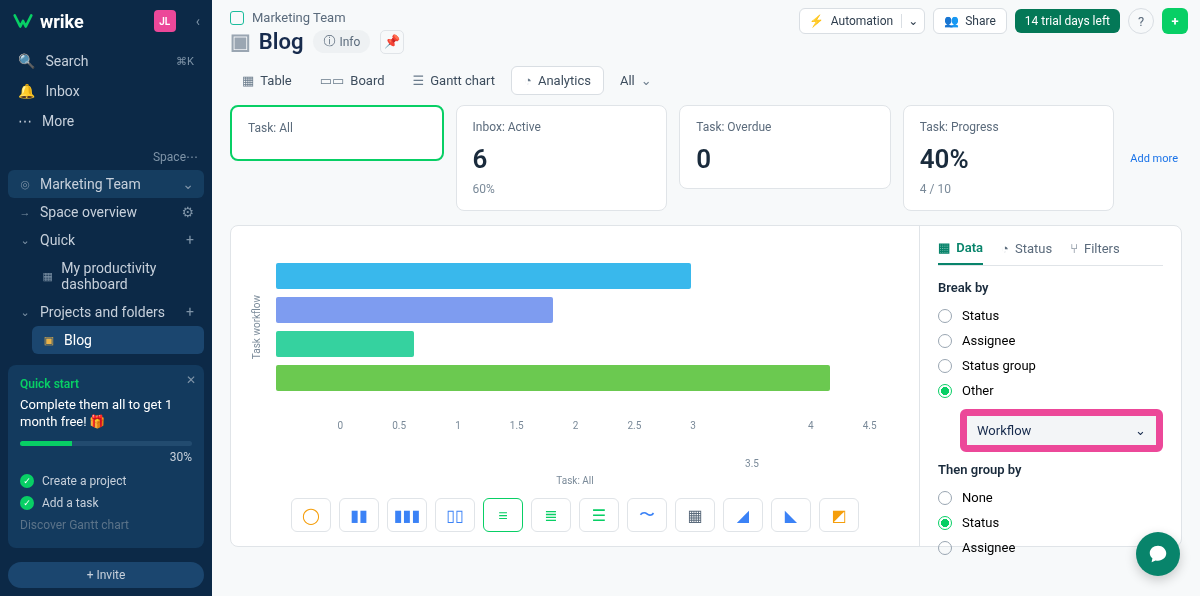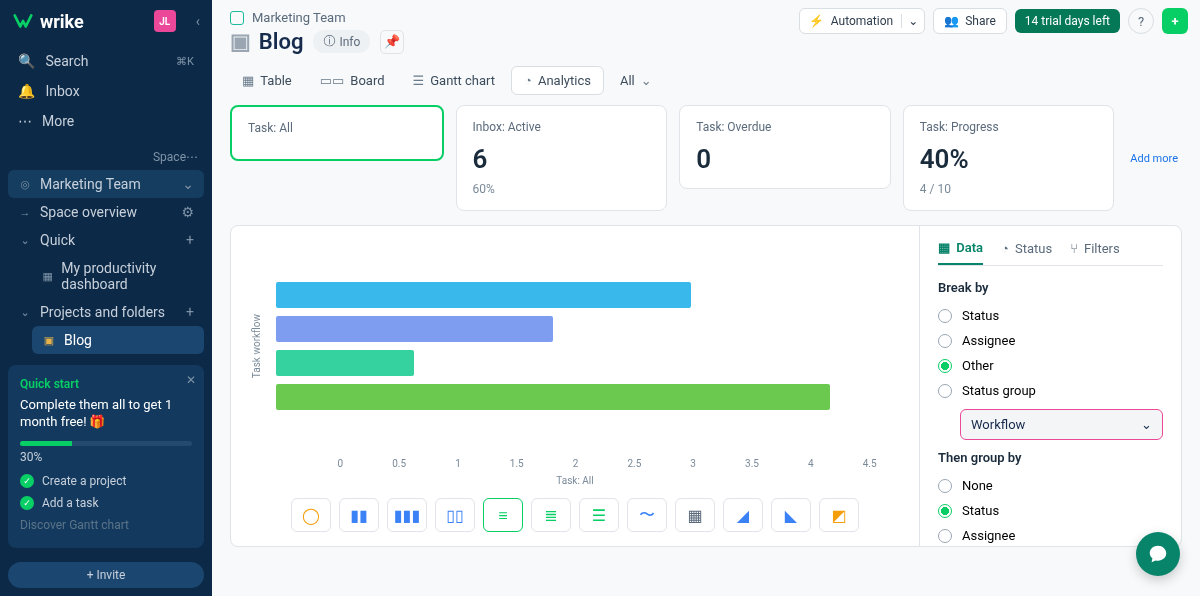--- a/index.html
+++ b/index.html
@@ -20,21 +20,21 @@
 .tree-row.active { background:#1b466f; color:#fff;}
 .tree-row .ic { width:14px; text-align:center; color:#7e93a7; font-size:11px;}
 .tree-row .plus { margin-left:auto; color:#7e93a7;}
 .tree-sub { padding-left:24px;}
 .quickstart { margin:8px; background:#133a5e; border-radius:8px; padding:12px; position:relative; font-size:12px;}
 .quickstart .close { position:absolute; top:8px; right:8px; color:#7e93a7; cursor:pointer;}
 .qs-title { color:#08cf65; font-weight:600; margin-bottom:6px;}
 .qs-sub { color:#fff; font-size:13px; margin-bottom:10px; line-height:1.3;}
 .qs-bar { height:5px; background:#224b6f; border-radius:3px; overflow:hidden; margin-bottom:4px;}
 .qs-bar > div { height:100%; background:#08cf65; width:30%;}
-.qs-pct { color:#c7d0db; font-size:12px; margin-bottom:6px;}
+.qs-pct { text-align:right; color:#c7d0db; font-size:12px; margin-bottom:6px;}
 .qs-step { display:flex; align-items:center; gap:8px; padding:4px 0; font-size:12px; color:#c7d0db;}
 .qs-step .dot { width:14px; height:14px; border-radius:50%; background:#08cf65; display:flex; align-items:center; justify-content:center; font-size:9px; color:#fff;}
 .qs-step.dim { color:#5b7389;}
 .invite { margin:6px 8px 8px; background:#1b466f; border-radius:16px; text-align:center; padding:6px; font-size:12px; color:#c7d0db; cursor:pointer;}
 .main { flex:1; display:flex; flex-direction:column; background:#f7f9fa;}
 .crumb { padding:10px 18px 0; display:flex; align-items:center; gap:8px;}
 .crumb .folder-ic { width:14px; height:14px; border:1.5px solid #1abc9c; border-radius:3px;}
 .crumb span { color:#5b6b7c; font-size:13px;}
 .titlebar { display:flex; align-items:center; padding:4px 18px 12px; gap:10px;}
 .page-title { font-size:22px; font-weight:600; display:flex; align-items:center; gap:8px;}
@@ -71,21 +71,21 @@
 .ct { width:40px; height:34px; border:1px solid #e0e4e8; border-radius:6px; display:flex; align-items:center; justify-content:center; cursor:pointer; font-size:16px;}
 .ct.active { border:1.5px solid #08cf65;}
 .side-panel { width:262px; border-left:1px solid #e0e4e8; padding:14px 18px;}
 .sp-tabs { display:flex; gap:18px; border-bottom:1px solid #e0e4e8; margin-bottom:14px; font-size:13px;}
 .sp-tab { padding-bottom:8px; cursor:pointer; display:flex; align-items:center; gap:6px; color:#5b6b7c;}
 .sp-tab.active { color:#08846b; border-bottom:2px solid #08846b; font-weight:600;}
 .sp-heading { font-size:13px; font-weight:600; margin:10px 0 8px; color:#1a2b3c;}
 .radio { display:flex; align-items:center; gap:10px; padding:5px 0; font-size:13px; cursor:pointer; color:#000000;}
 .radio .r { width:14px; height:14px; border:1.5px solid #9aa6b2; border-radius:50%;}
 .radio.sel .r { border-color:#08cf65; background:radial-gradient(circle,#08cf65 45%,transparent 50%);}
-.select { margin:6px 0 0 22px; border:1px solid #ec4899; background:#f3f5f7; border-radius:6px; padding:7px 10px; font-size:13px; display:flex; justify-content:space-between; align-items:center; cursor:pointer;}
+.select { margin:6px 0 0 22px; border:7px solid #ec4899; background:#f3f5f7; border-radius:6px; padding:7px 10px; font-size:13px; display:flex; justify-content:space-between; align-items:center; cursor:pointer;}
 .fab { position:fixed; bottom:20px; right:20px; width:44px; height:44px; border-radius:50%; background:#08846b; display:flex; align-items:center; justify-content:center; cursor:pointer; box-shadow:0 4px 12px rgba(0,0,0,.2);}
 </style>
 </head>
 <body>
 
 <div class="app">
   <div class="sidebar">
     <div class="sb-top">
       <div class="logo">
         <svg viewBox="0 0 24 24">
@@ -262,21 +262,21 @@
               </div>
           </div>
           <div class="xaxis" id="xaxis">
               <span style="flex: 1 1 0%;">0</span>
               <span style="flex: 1 1 0%;">0.5</span>
               <span style="flex: 1 1 0%;">1</span>
               <span style="flex: 1 1 0%;">1.5</span>
               <span style="flex: 1 1 0%;">2</span>
               <span style="flex: 1 1 0%;">2.5</span>
               <span style="flex: 1 1 0%;">3</span>
-              <span style="flex: 1 1 0%;">3.5</span>
+              <span style="flex: 1 1 0%; margin-top: 38px;">3.5</span>
               <span style="flex: 1 1 0%;">4</span>
               <span style="flex: 1 1 0%;">4.5</span>
             </div>
           <div class="xlabel">Task: All</div>
           <div class="chart-types" id="ctypes">
               <div class="ct" style="color: rgb(245, 158, 11);">◯</div>
               <div class="ct" style="color: rgb(59, 130, 246);">▮▮</div>
               <div class="ct" style="color: rgb(59, 130, 246);">▮▮▮</div>
               <div class="ct" style="color: rgb(59, 130, 246);">▯▯</div>
               <div class="ct active" style="color: rgb(8, 207, 101);">≡</div>
@@ -307,27 +307,27 @@
           <div class="sp-heading">Break by</div>
           <div id="break-opts">
               <div class="radio">
                 <span class="r"></span>
                 <span>Status</span>
               </div>
               <div class="radio">
                 <span class="r"></span>
                 <span>Assignee</span>
               </div>
+              <div class="radio">
+                <span class="r"></span>
+                <span>Status group</span>
+              </div>
               <div class="radio sel">
                 <span class="r"></span>
                 <span>Other</span>
-              </div>
-              <div class="radio">
-                <span class="r"></span>
-                <span>Status group</span>
               </div>
             </div>
           <div class="select">
             <span>Workflow</span>
             <span>⌄</span>
           </div>
           <div class="sp-heading">Then group by</div>
           <div id="group-opts">
               <div class="radio">
                 <span class="r"></span>

